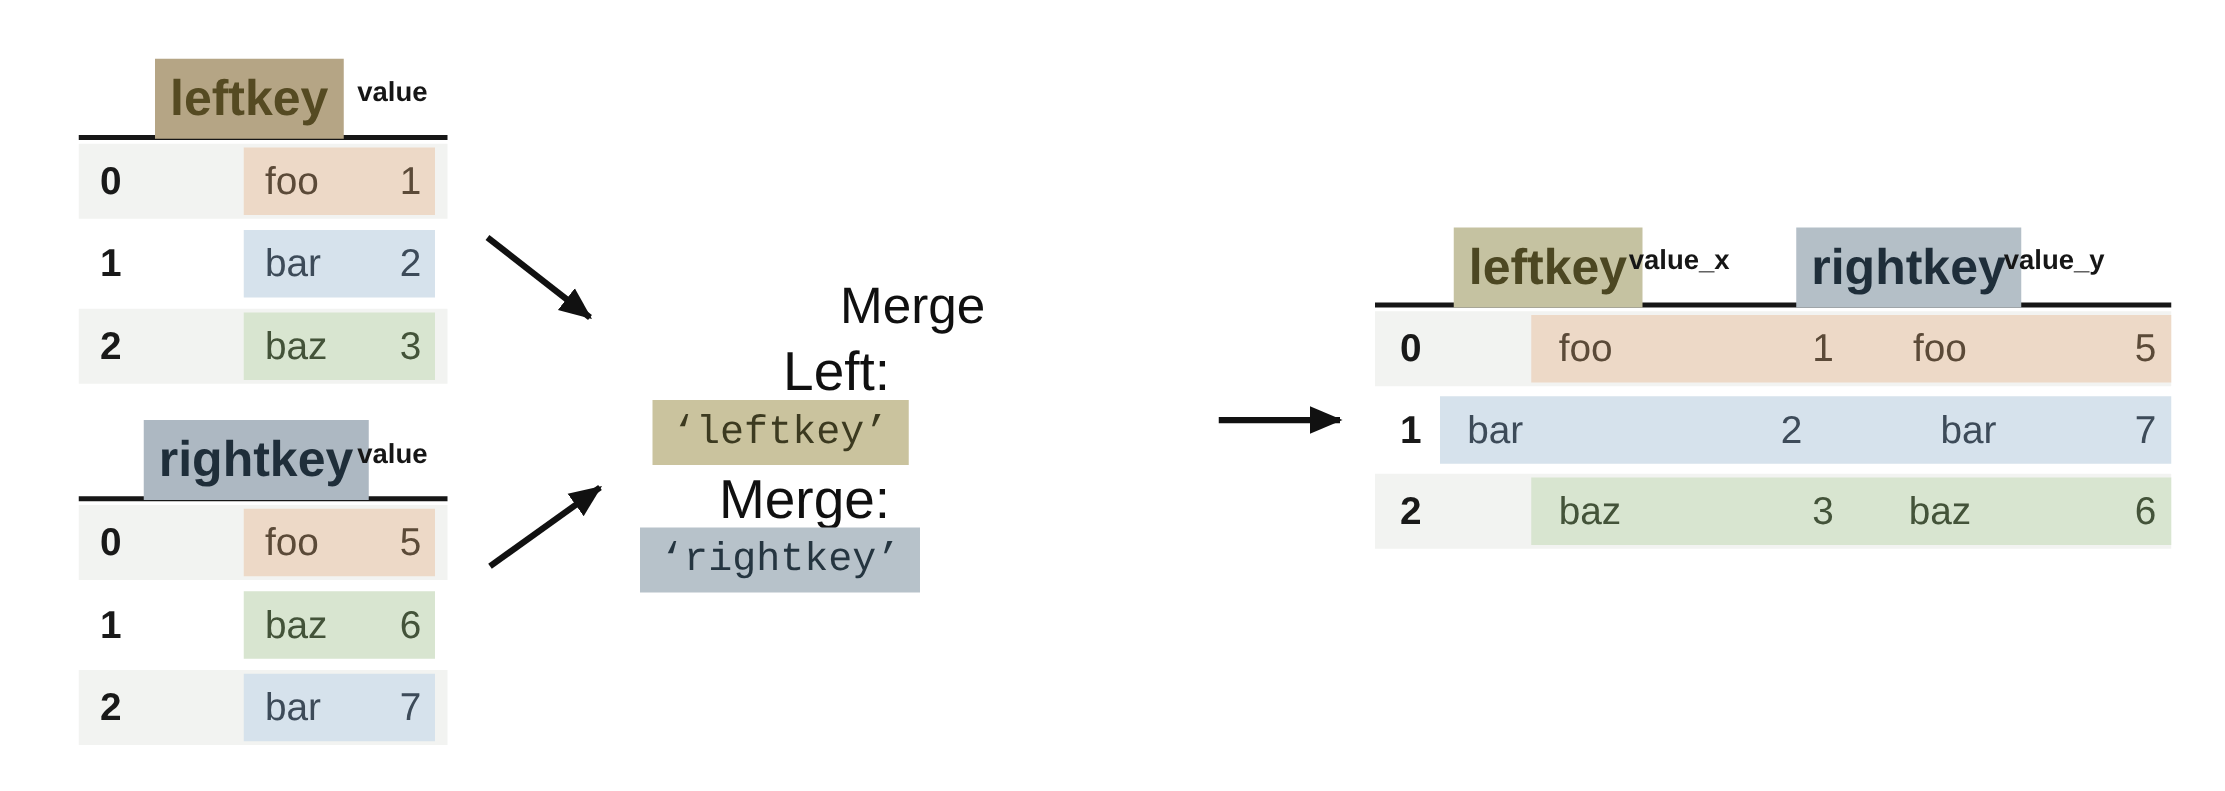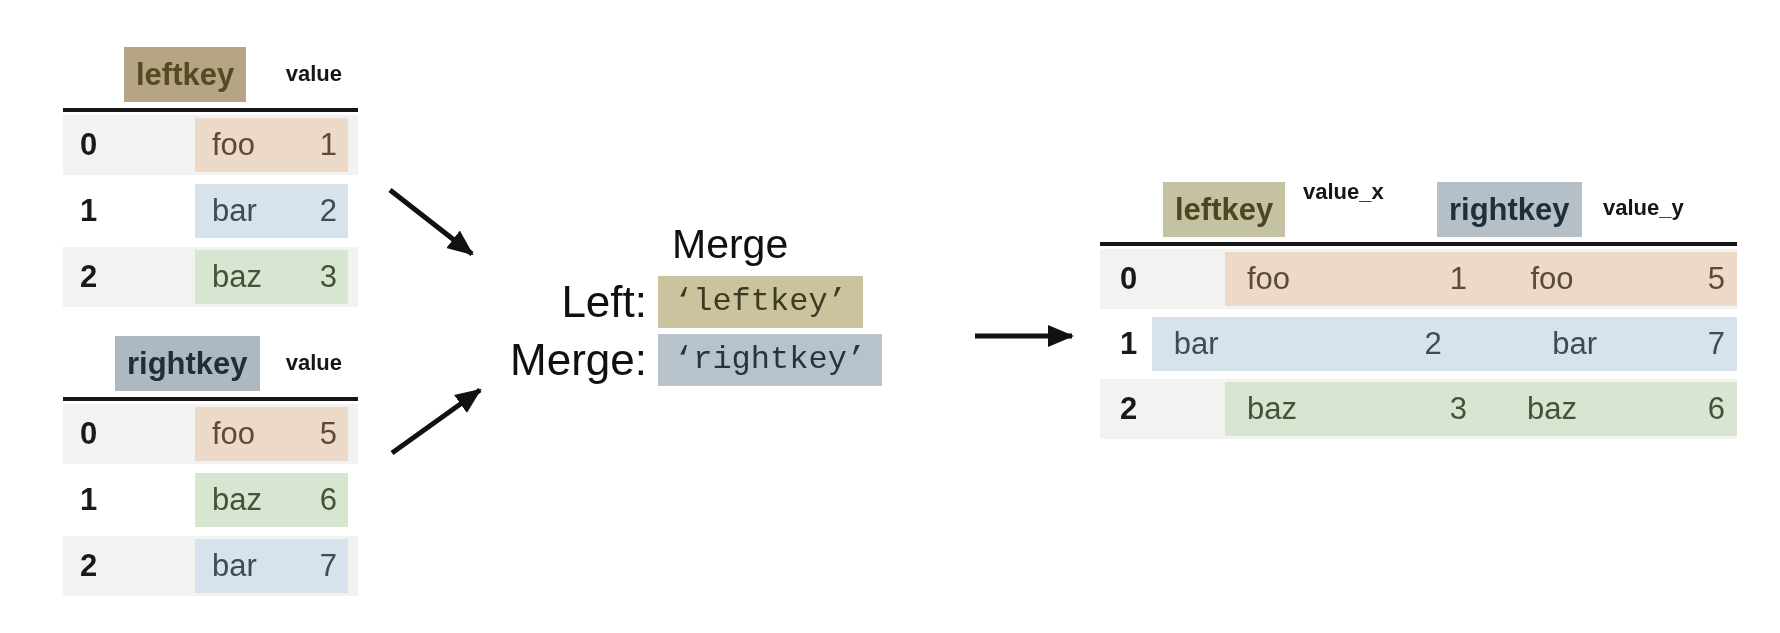--- a/index.html
+++ b/index.html
@@ -5,21 +5,21 @@
   html,body { margin:0; padding:0; background:#ffffff; }
   .stage {
     position:relative; width:1780px; height:633px; background:#ffffff;
     font-family:"Liberation Sans", sans-serif; overflow:hidden;
   }
 
   
   .mini-table { position:absolute; }
   .lhead { position:relative; height:64px; border-bottom:4px solid #161616; }
   .hl-chip {
-    position:absolute; font-weight:bold; font-size:31px; line-height:1;
+    position:absolute; font-weight:bold; font-size:40px; line-height:1;
     padding:12px 12px; white-space:nowrap;
   }
   .chip-tan    { background:#b5a585; color:#554a22; }
   .chip-slate  { background:#adb8c2; color:#1f2e3a; }
   .chip-olive  { background:#c5c2a1; color:#4c4722; }
   .chip-slate2 { background:#b4bfc7; color:#1f2e3a; }
   .plain-h { position:absolute; font-weight:bold; font-size:22px; color:#161616; white-space:nowrap; }
 
   .tbody { margin-top:3px; }
   .trow { display:flex; align-items:center; height:60px; margin-bottom:6px; padding-right:10px; }
@@ -29,21 +29,21 @@
     flex:1; height:54px; display:flex; align-items:center; justify-content:space-between;
     padding:0 11px 0 17px; font-size:31px;
   }
   .peach { background:#edd9c7; color:#5b4a38; }
   .blue  { background:#d6e2ec; color:#3d4b59;gap:48px; }
   .green { background:#d8e5d0; color:#435339; }
 
   
   .merge-block { position:absolute; left:460px; top:222px; }
   .merge-title { font-size:41px; color:#101010; padding-left:212px; margin-bottom:9px; line-height:1.1; }
-  .merge-line { display:flex; align-items:center; margin-bottom:6px; }
+  .merge-line { display:flex; align-items:center; margin-bottom:6px;flex-direction:column; }
   .merge-label { width:187px; text-align:right; font-size:44px; color:#101010; margin-right:11px; line-height:1; }
   .code-box {
     font-family:"Liberation Mono", monospace; font-size:32px; line-height:1;
     padding:10px 16px; white-space:nowrap;
   }
   .code-olive { background:#cac39e; color:#3c3a20; }
   .code-slate { background:#b7c2ca; color:#253540; }
 
   
   .result-table { position:absolute; left:1100px; top:178px; width:637px; }
@@ -144,21 +144,21 @@
       </marker>
     </defs>
     <line x1="390" y1="190" x2="472" y2="254" stroke="#111111" stroke-width="5" marker-end="url(#ah)"></line>
     <line x1="392" y1="453" x2="480" y2="390" stroke="#111111" stroke-width="5" marker-end="url(#ah)"></line>
     <line x1="975" y1="336" x2="1072" y2="336" stroke="#111111" stroke-width="5" marker-end="url(#ah)"></line>
   </svg>
 
   <div class="result-table">
     <div class="rhead">
       <span class="hl-chip chip-olive" style="left:63px; top:4px;">leftkey</span>
-      <span class="plain-h" style="left:203px; top:1px;">value_x</span>
+      <span class="plain-h" style="left:203px; top:17px;">value_x</span>
       <span class="hl-chip chip-slate2" style="left:337px; top:4px;">rightkey</span>
       <span class="plain-h" style="left:503px; top:17px;">value_y</span>
     </div>
     <div class="rbody">
       <div class="rrow stripe">
         <span class="ridx">0</span>
         <div class="rcells peach">
           <span class="rc1">foo</span>
           <span class="rc2">1</span>
           <span class="rc3">foo</span>

